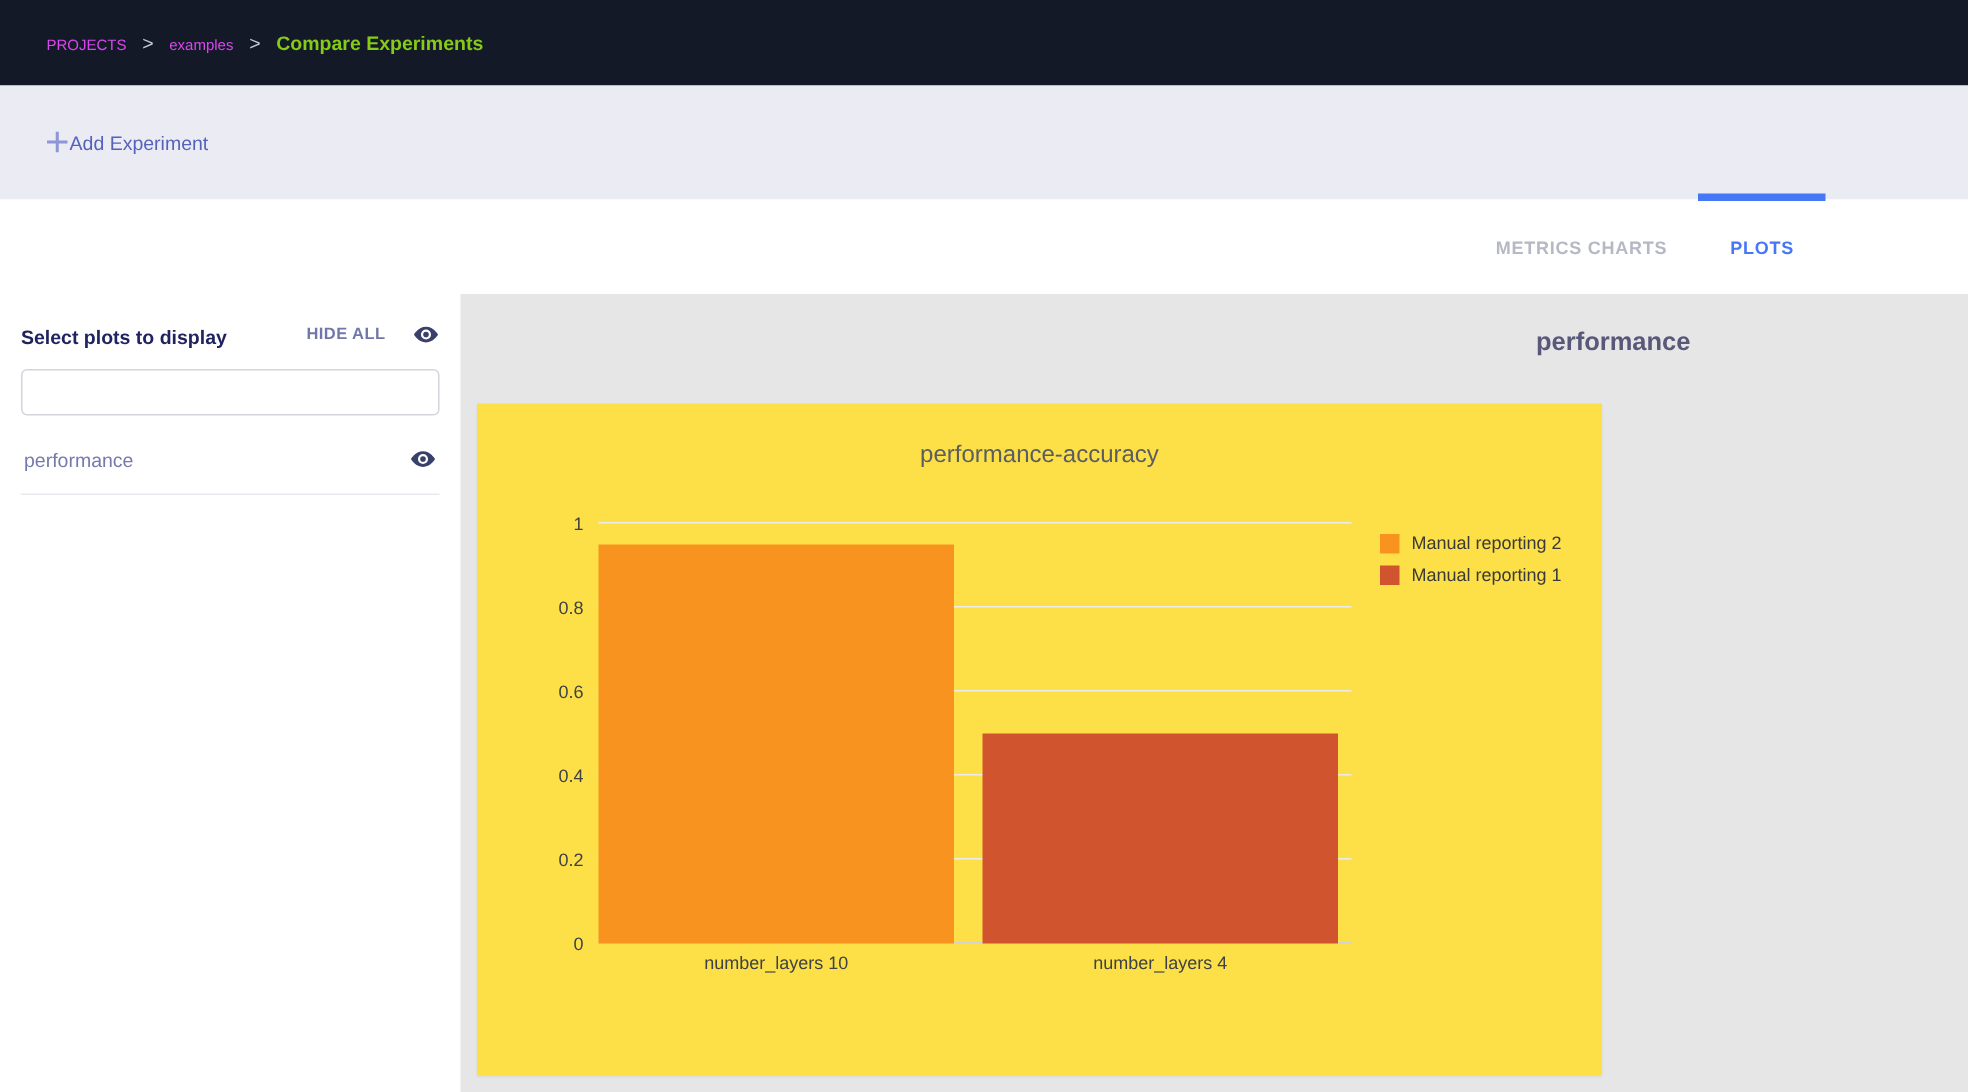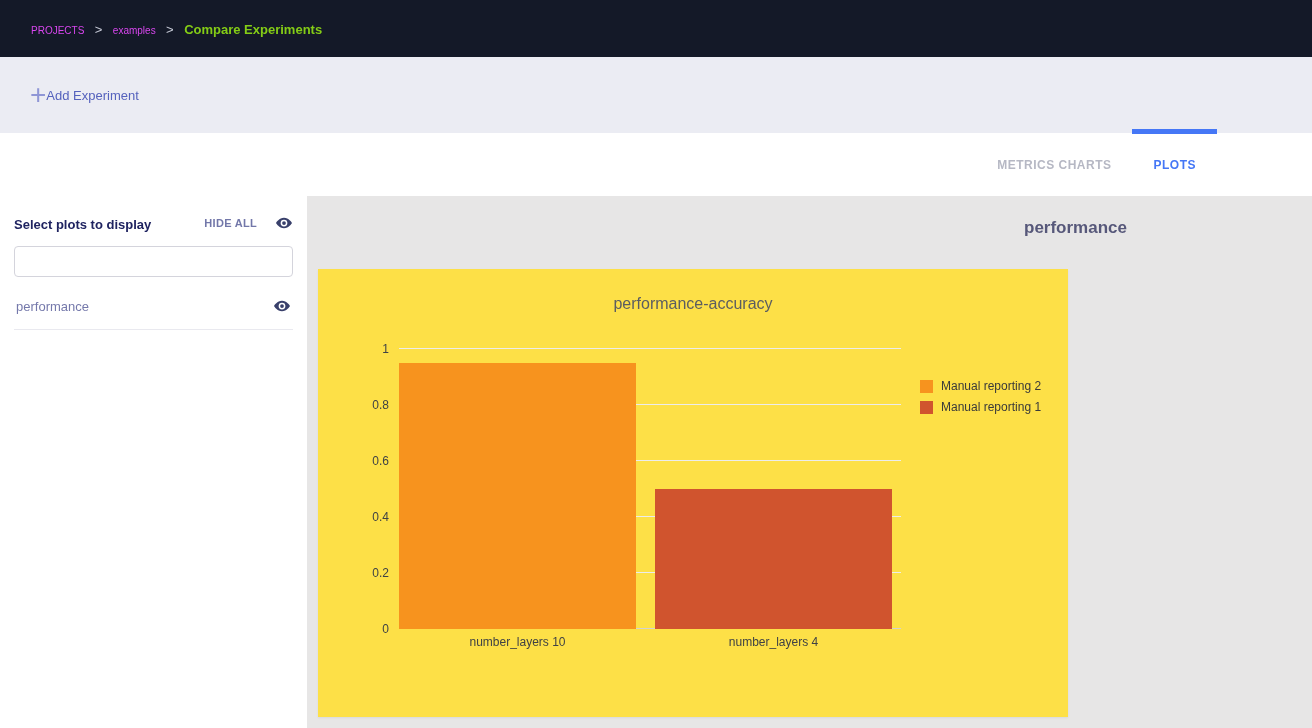--- a/index.html
+++ b/index.html
@@ -104,21 +104,21 @@
     padding-right:9px;
   }
   .bar { width:237px; }
 
   .xticks {
     margin:6px 0 17px 81px; width:502px;
     display:flex; justify-content:space-between; padding-right:9px;
   }
   .xtick { width:237px; text-align:center; font-size:12px; color:#3f4245; }
 
-  .legend { position:absolute; left:602px; top:110px; display:flex; flex-direction:column; gap:7px; }
+  .legend { position:absolute; left:602px; top:86px; display:flex; flex-direction:column; gap:7px; }
   .legend-item { display:flex; align-items:center; gap:8px; cursor:pointer; }
   .legend-swatch { width:13px; height:13px; flex:none; }
   .legend-label { font-size:12px; color:#3a3a3a; white-space:nowrap; }
 </style>
 </head>
 <body>
 
 <div class="topbar">
   <div>
     <span class="crumb">PROJECTS</span>

